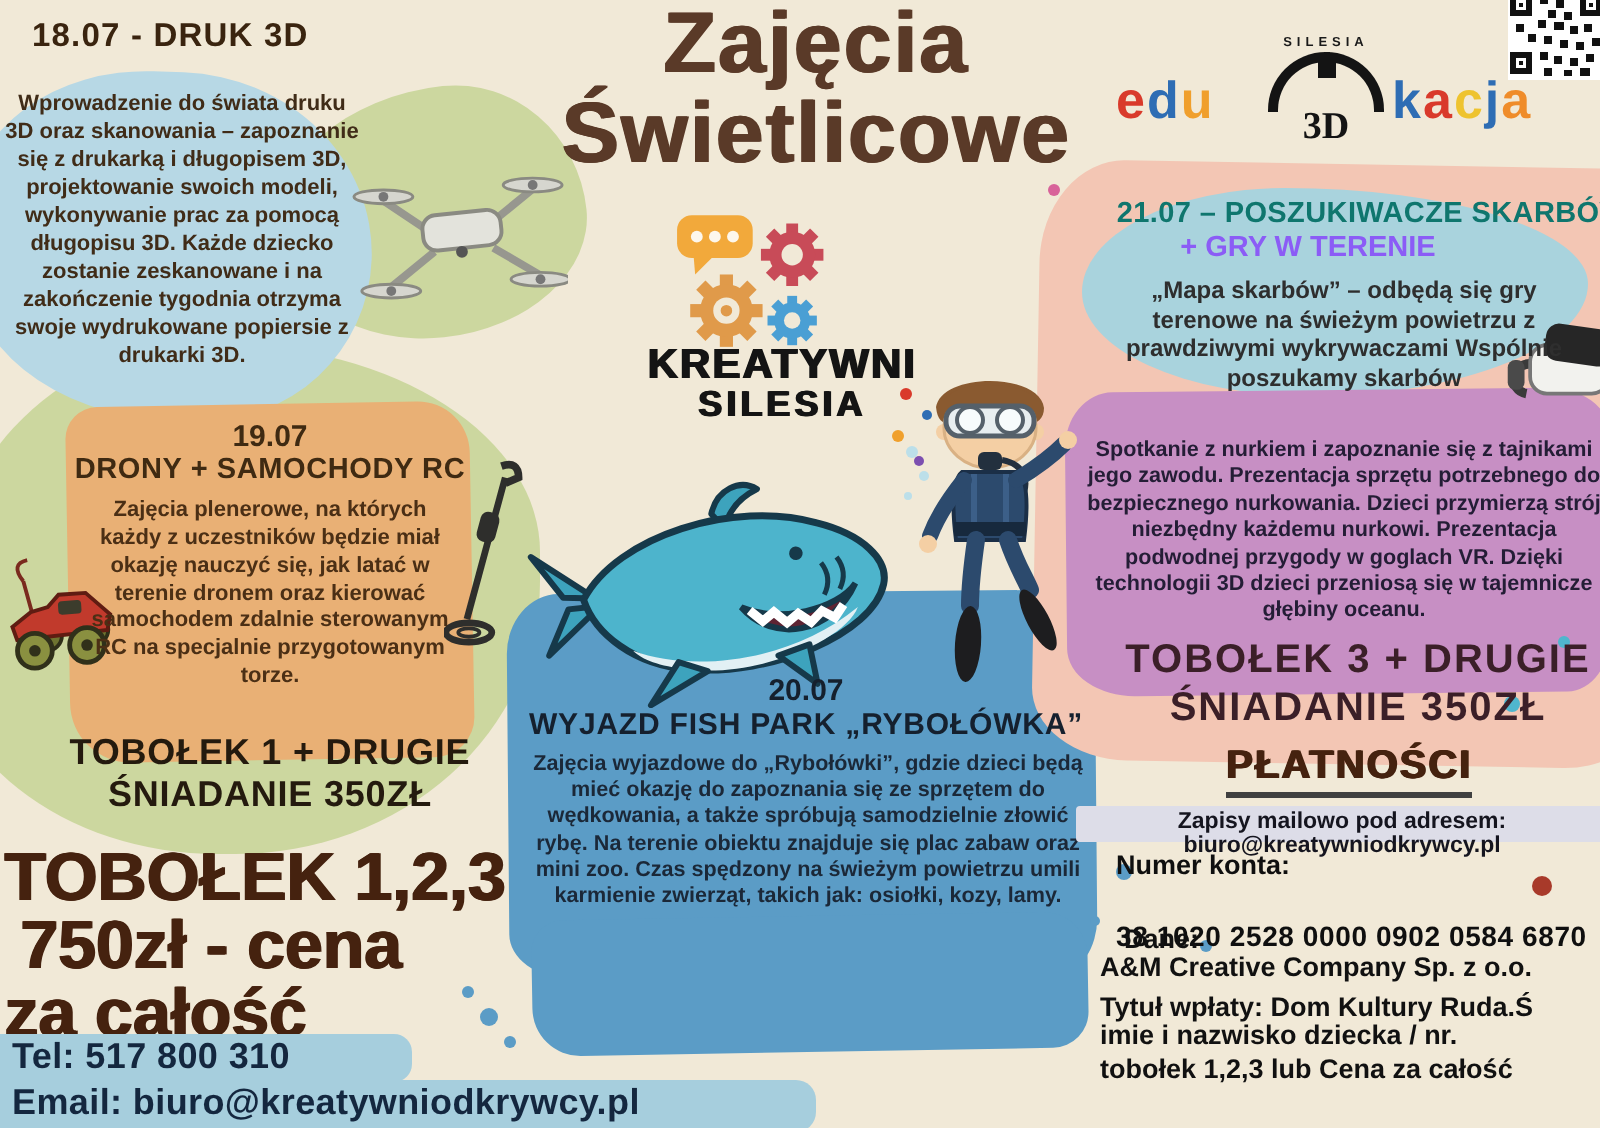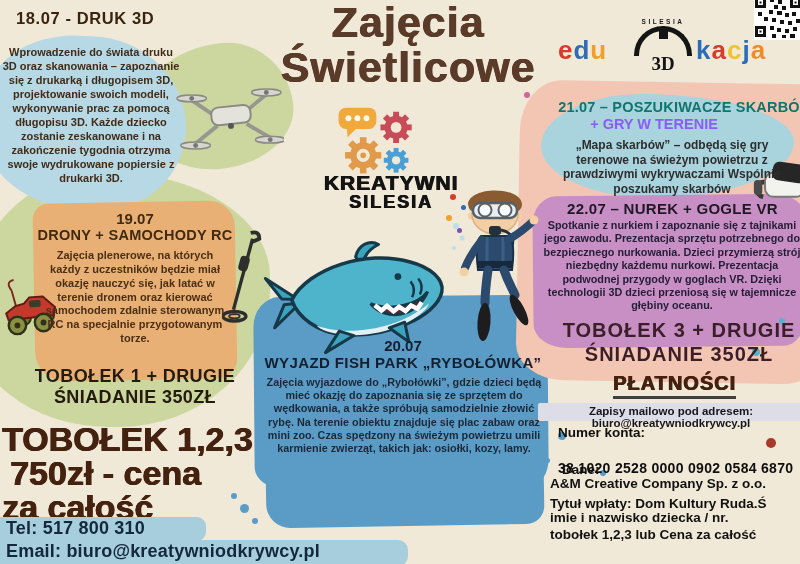--- a/index.html
+++ b/index.html
@@ -303,21 +303,20 @@
   </div>
 
   <div class="abs t-20-date ctr b">20.07</div>
   <div class="abs t-20-hdr ctr b">WYJAZD FISH PARK „RYBOŁÓWKA”</div>
   <div class="abs t-20-body ctr b">Zajęcia wyjazdowe do „Rybołówki”, gdzie dzieci będą mieć okazję do zapoznania się ze sprzętem do wędkowania, a także spróbują samodzielnie złowić rybę. Na terenie obiektu znajduje się plac zabaw oraz mini zoo. Czas spędzony na świeżym powietrzu umili karmienie zwierząt, takich jak: osiołki, kozy, lamy.</div>
 
   <div class="abs t-21-hdr1 ctr b">21.07 – POSZUKIWACZE SKARBÓW</div>
   <div class="abs t-21-hdr2 ctr b">+ GRY W TERENIE</div>
   <div class="abs t-21-body ctr b">„Mapa skarbów” –  odbędą się gry terenowe na świeżym powietrzu z prawdziwymi wykrywaczami Wspólnie poszukamy skarbów</div>
 
-  <div class="abs t-22-hdr ctr b">22.07 – NUREK + GOGLE VR</div>
   <div class="abs t-22-body ctr b">Spotkanie z nurkiem i zapoznanie się z tajnikami jego zawodu. Prezentacja sprzętu potrzebnego do bezpiecznego nurkowania. Dzieci przymierzą strój niezbędny każdemu nurkowi. Prezentacja podwodnej przygody w goglach VR. Dzięki technologii 3D dzieci przeniosą się w tajemnicze głębiny oceanu.</div>
   <div class="abs t-price3 ctr b">
     <div>TOBOŁEK 3 + DRUGIE</div>
     <div>ŚNIADANIE 350ZŁ</div>
   </div>
 
   <div class="abs t-total b fat">
     <div>TOBOŁEK 1,2,3</div>
     <div style="padding-left:8px">750zł - cena</div>
     <div>za całość</div>

